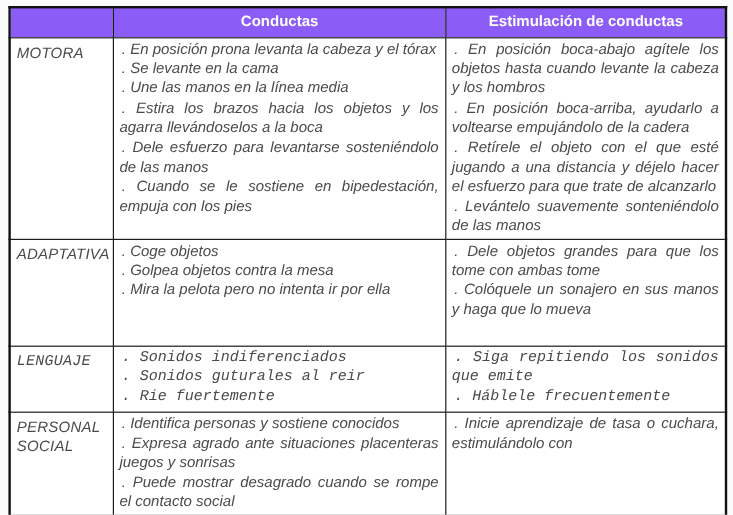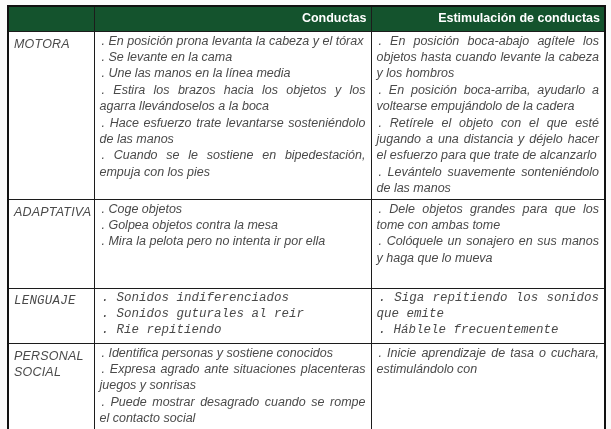--- a/index.html
+++ b/index.html
@@ -27,26 +27,26 @@
   col.col-cat { width: 86px; }
   col.col-con { width: 277px; }
   col.col-est { width: 234px; }
   th, td {
     border: 1px solid #1c1c1c;
     vertical-align: top;
     box-sizing: border-box;
     overflow: hidden;
   }
   thead th {
-    background: #14532d;
+    background: #8b5cf6;
     color: #ffffff;
     font-weight: bold;
     font-style: normal;
     font-size: 12.5px;
-    text-align: right;
+    text-align: center;
     height: 25px;
     padding: 4px 4px 3px 5px;
     line-height: 15px;
   }
   tbody td {
     font-style: italic;
     color: #4a4a4a;
     font-size: 12.5px;
     line-height: 16.4px;
     padding: 1px 5px 2px 5px;
@@ -82,21 +82,21 @@
       </tr>
     </thead>
     <tbody>
       <tr class="r-motora">
         <td class="cat-cell">MOTORA</td>
         <td class="body-cell">
           <div class="item">. En posición prona levanta la cabeza y el tórax</div>
           <div class="item">. Se levante en la cama</div>
           <div class="item">. Une las manos en la línea media</div>
           <div class="item">. Estira los brazos hacia los objetos y los agarra llevándoselos a la boca</div>
-          <div class="item">. Hace esfuerzo trate levantarse sosteniéndolo de las manos</div>
+          <div class="item">. Dele esfuerzo para levantarse sosteniéndolo de las manos</div>
           <div class="item">. Cuando se le sostiene en bipedestación, empuja con los pies</div>
         </td>
         <td class="body-cell">
           <div class="item">. En posición boca-abajo agítele los objetos hasta cuando levante la cabeza y los hombros</div>
           <div class="item">. En posición boca-arriba, ayudarlo a voltearse empujándolo de la cadera</div>
           <div class="item">. Retírele el objeto con el que esté jugando a una distancia y déjelo hacer el esfuerzo para que trate de alcanzarlo</div>
           <div class="item">. Levántelo suavemente sonteniéndolo de las manos</div>
         </td>
       </tr>
       <tr class="r-adaptativa">
@@ -109,21 +109,21 @@
         <td class="body-cell">
           <div class="item">. Dele objetos grandes para que los tome con ambas tome</div>
           <div class="item">. Colóquele un sonajero en sus manos y haga que lo mueva</div>
         </td>
       </tr>
       <tr class="r-lenguaje">
         <td class="cat-cell">LENGUAJE</td>
         <td class="body-cell">
           <div class="item">. Sonidos indiferenciados</div>
           <div class="item">. Sonidos guturales al reir</div>
-          <div class="item">. Rie repitiendo</div>
+          <div class="item">. Rie fuertemente</div>
         </td>
         <td class="body-cell">
           <div class="item">. Siga repitiendo los sonidos que emite</div>
           <div class="item">. Háblele frecuentemente</div>
         </td>
       </tr>
       <tr class="r-personal">
         <td class="cat-cell">PERSONAL SOCIAL</td>
         <td class="body-cell">
           <div class="item">. Identifica personas y sostiene conocidos</div>

